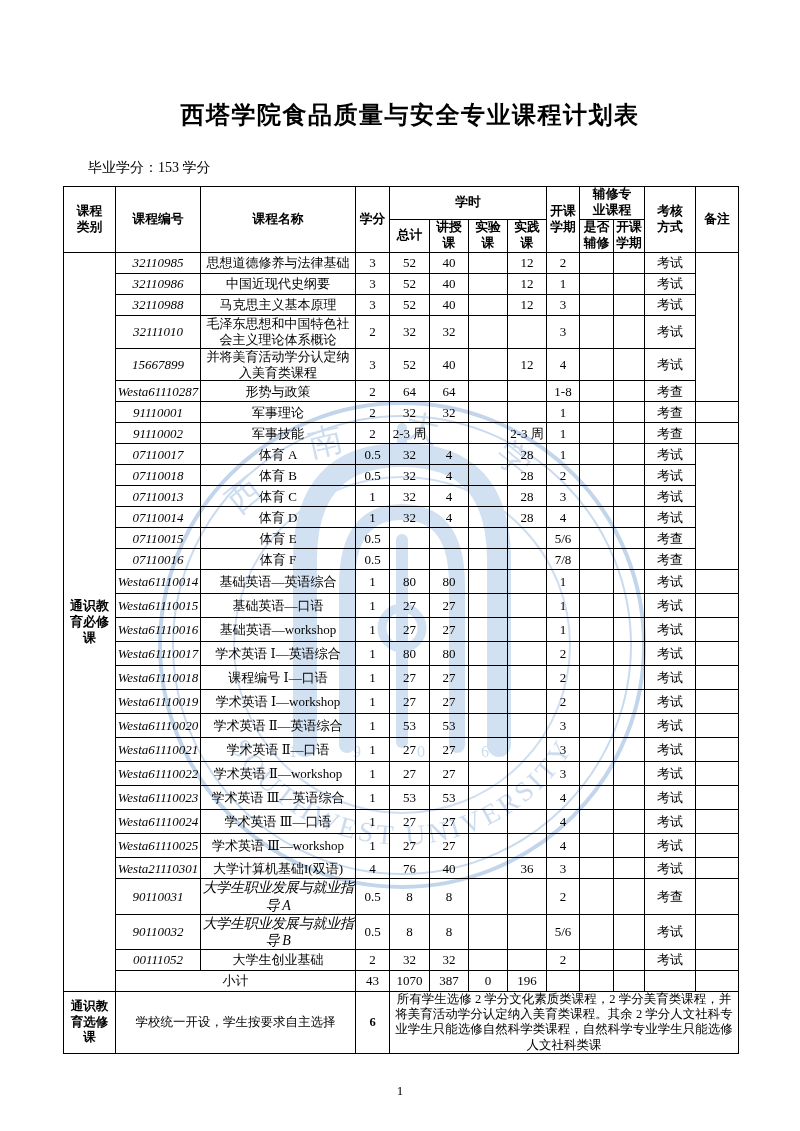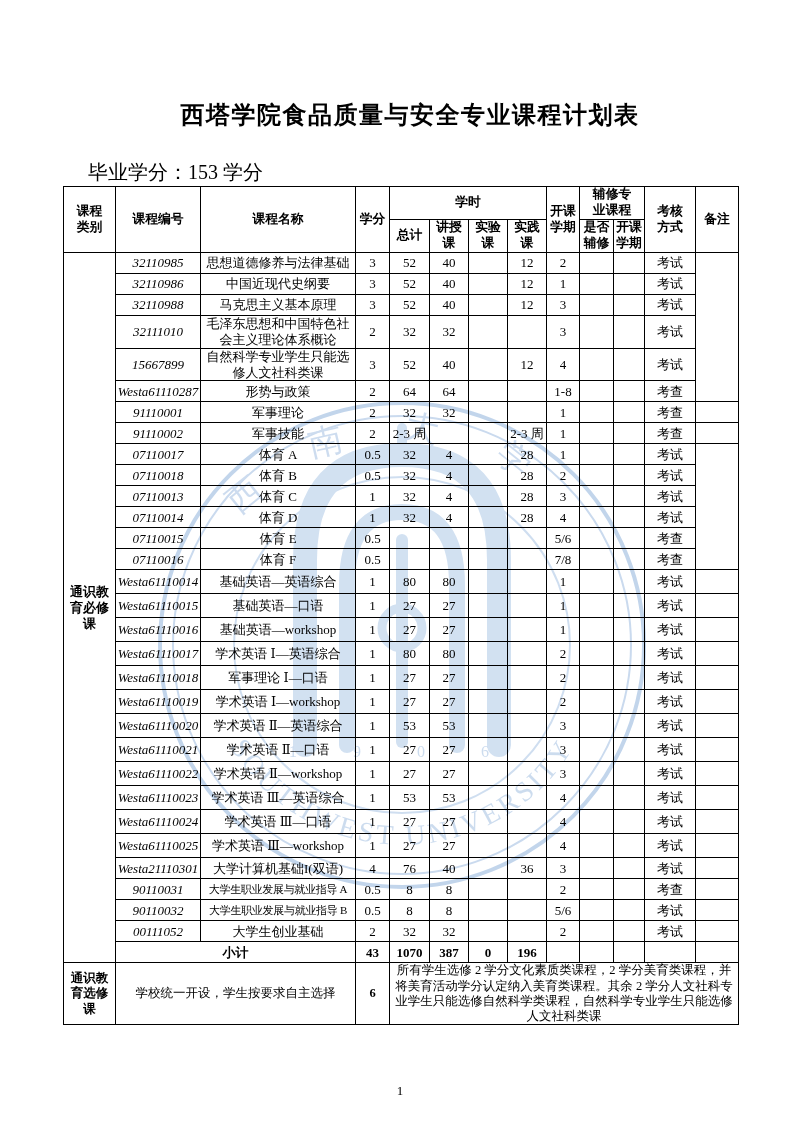--- a/index.html
+++ b/index.html
@@ -2,35 +2,35 @@
 <html><head>
 <meta charset="utf-8">
 <style>
   html,body{margin:0;padding:0;background:#ffffff;}
   .sheet{position:relative;width:800px;height:1131px;background:#fff;overflow:hidden;
          font-family:"Liberation Serif","DejaVu Serif",serif;color:#000;}
   .wm{position:absolute;left:0;top:0;z-index:1;pointer-events:none;}
   .title{position:absolute;top:99px;left:10px;width:800px;text-align:center;
          font-family:"Liberation Sans","DejaVu Sans",sans-serif;
          font-size:24px;font-weight:700;letter-spacing:1.5px;z-index:2;white-space:nowrap;}
-  .credits{position:absolute;top:159px;left:88px;font-size:20px;z-index:2;}
+  .credits{position:absolute;top:159px;left:88px;font-size:14px;z-index:2;}
   table.tbl{position:absolute;left:63px;top:186px;width:675px;z-index:2;
         border-collapse:collapse;table-layout:fixed;background:transparent;
         font-family:"Liberation Serif","DejaVu Serif",serif;}
   .tbl th,.tbl td{border:1px solid #000;text-align:center;vertical-align:middle;
         padding:0 1px;font-size:13px;line-height:1.22;background:transparent;overflow:hidden;}
   .tbl thead th{font-weight:700;white-space:pre-line;font-size:12.8px;}
   .tbl thead tr{height:33px;}
   .tbl tbody tr{height:21px;}
   .tbl tbody tr.tall{height:24px;}
   .code{font-size:12px;font-style:italic;}
   .name{font-size:12px;}
-  .name.small{font-size:11px;letter-spacing:-0.3px;}
+  .name.small{font-size:14px;letter-spacing:-0.3px;font-style:italic;}
   .cat{font-weight:700;white-space:pre-line;font-size:13px;line-height:1.7;margin-top:28px;}
-  #subtotal-row td{font-weight:700;}
+  #subtotal-row td{font-weight:400;}
   #elective-row{height:58px;}
   #elective-row td{font-size:12.5px;}
   #elective-row .credit-b{font-weight:700;}
   .note{text-align:left;font-size:12.5px;line-height:1.52;padding:1px 3px;}
   .pageno{position:absolute;top:1083px;left:0;width:800px;text-align:center;font-size:13px;z-index:2;}
 </style>
 </head>
 <body>
 
 <div class="sheet">
@@ -161,21 +161,21 @@
           <td>32</td>
           <td></td>
           <td></td>
           <td>3</td>
           <td></td>
           <td></td>
           <td>考试</td>
         </tr>
         <tr>
           <td class="code">15667899</td>
-          <td class="name">自然科学专业学生只能选修人文社科类课</td>
+          <td class="name">并将美育活动学分认定纳入美育类课程</td>
           <td>3</td>
           <td>52</td>
           <td>40</td>
           <td></td>
           <td>12</td>
           <td>4</td>
           <td></td>
           <td></td>
           <td>考试</td>
         </tr>
@@ -350,21 +350,21 @@
           <td></td>
           <td></td>
           <td>2</td>
           <td></td>
           <td></td>
           <td>考试</td>
           <td></td>
         </tr>
         <tr class="tall">
           <td class="code">Westa61110018</td>
-          <td class="name">军事理论 Ⅰ—口语</td>
+          <td class="name">课程编号 Ⅰ—口语</td>
           <td>1</td>
           <td>27</td>
           <td>27</td>
           <td></td>
           <td></td>
           <td>2</td>
           <td></td>
           <td></td>
           <td>考试</td>
           <td></td>

